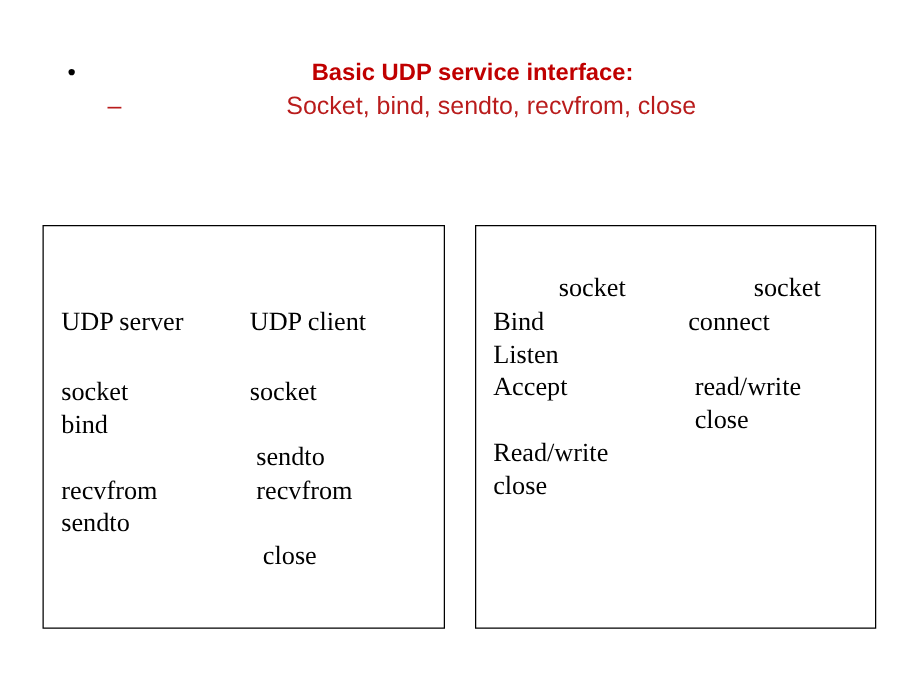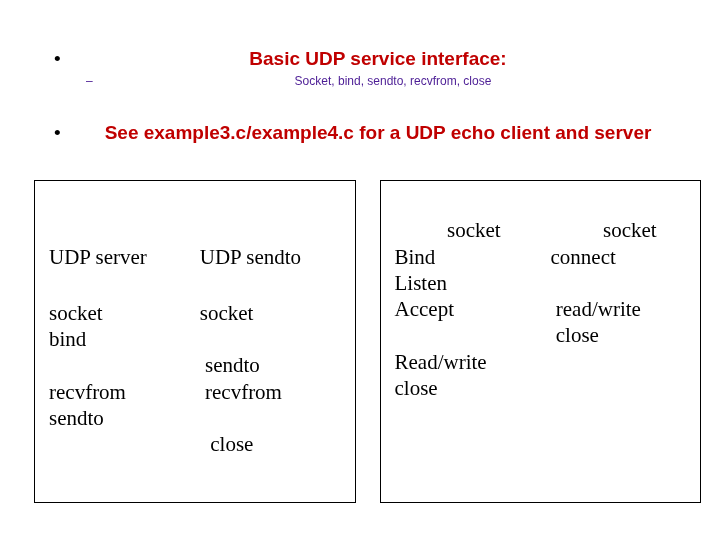--- a/index.html
+++ b/index.html
@@ -43,22 +43,22 @@
     font-weight: bold;
   }
   ul.sub {
     list-style: none;
     margin: 4px 0 0 0;
     padding: 0;
   }
   ul.sub > li {
     position: relative;
     padding-left: 30px;
-    font-size: 12px;
-    color: #4c1d95;
+    font-size: 20px;
+    color: #b91c1c;
   }
   ul.sub > li::before {
     content: "–";
     position: absolute;
     left: 10px;
     top: 0;
   }
   .gap {
     height: 26px;
   }
@@ -103,39 +103,34 @@
     <li>
       <span class="red">Basic UDP service interface:</span>
       <ul class="sub">
         <li>Socket, bind, sendto, recvfrom, close</li>
       </ul>
     </li>
   </ul>
 
   <div class="gap"></div>
 
-  <ul class="top">
-    <li>
-      <span class="red">See example3.c/example4.c for a UDP echo client and server</span>
-    </li>
-  </ul>
 
   <div class="boxes">
 
     <div class="box">
       <div class="cols">
         <div class="col">
           <span class="head">UDP server</span><span>socket
 bind
 
 recvfrom
 sendto</span>
         </div>
         <div class="col">
-          <span class="head">UDP sendto</span><span>socket
+          <span class="head">UDP client</span><span>socket
 
  sendto
  recvfrom
 
   close</span>
         </div>
       </div>
     </div>
 
     <div class="box">

